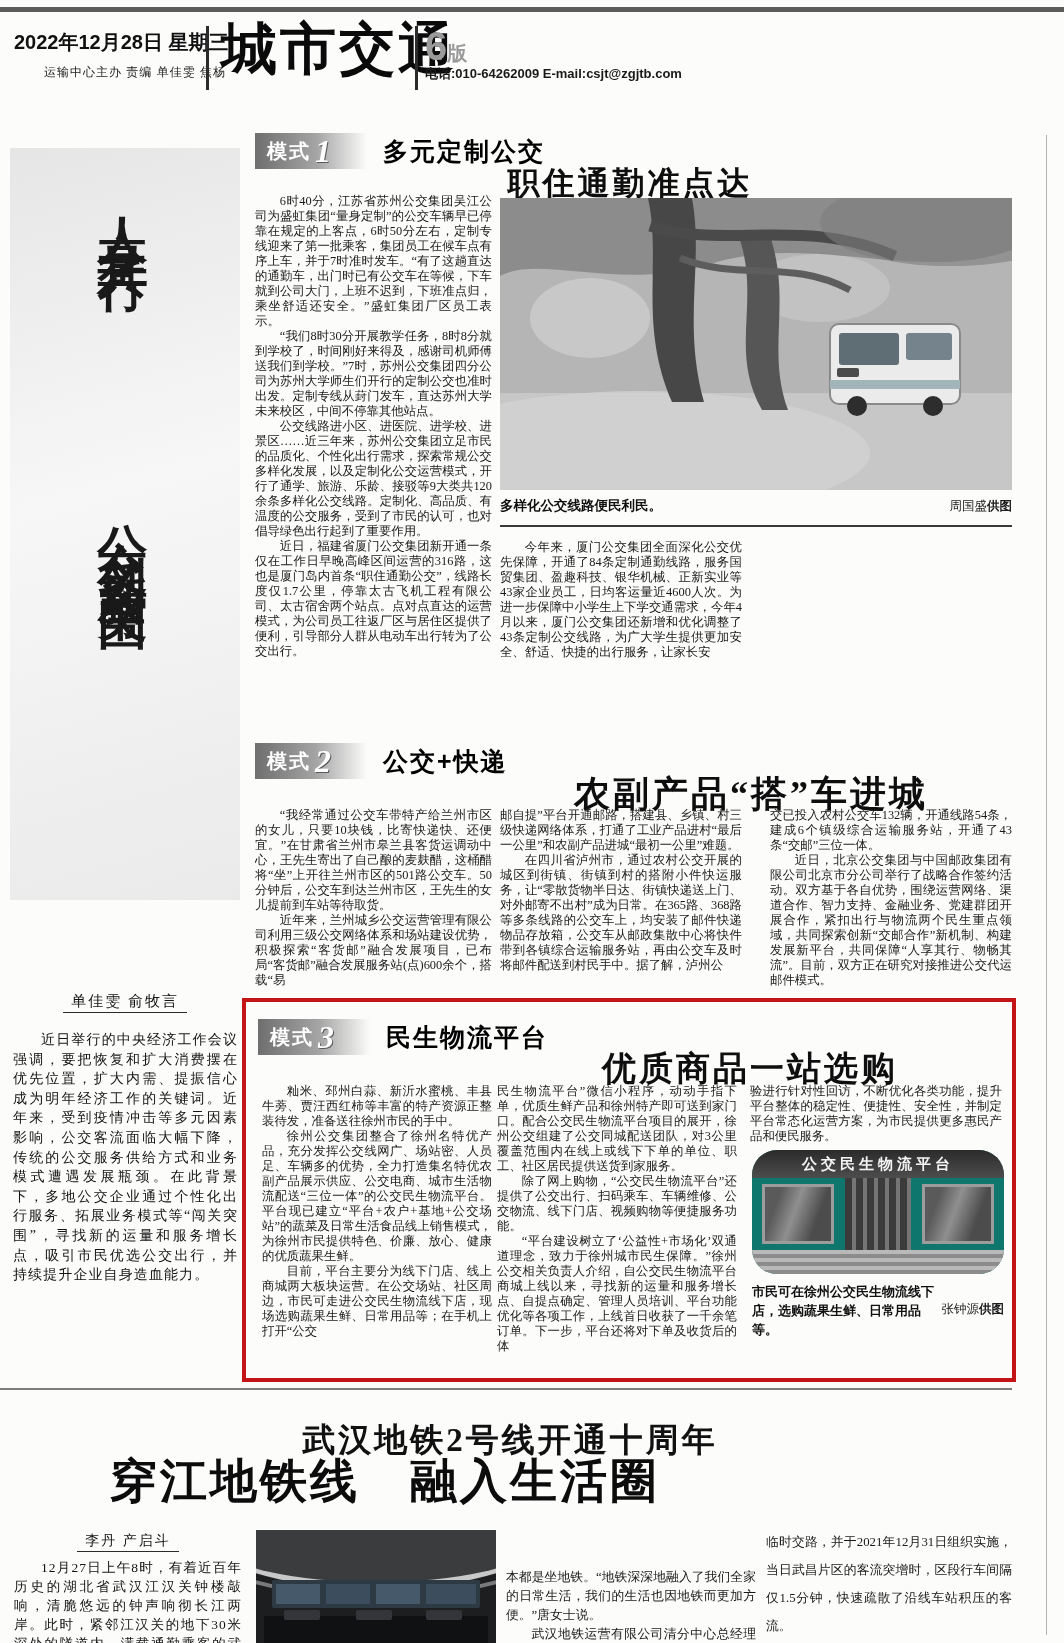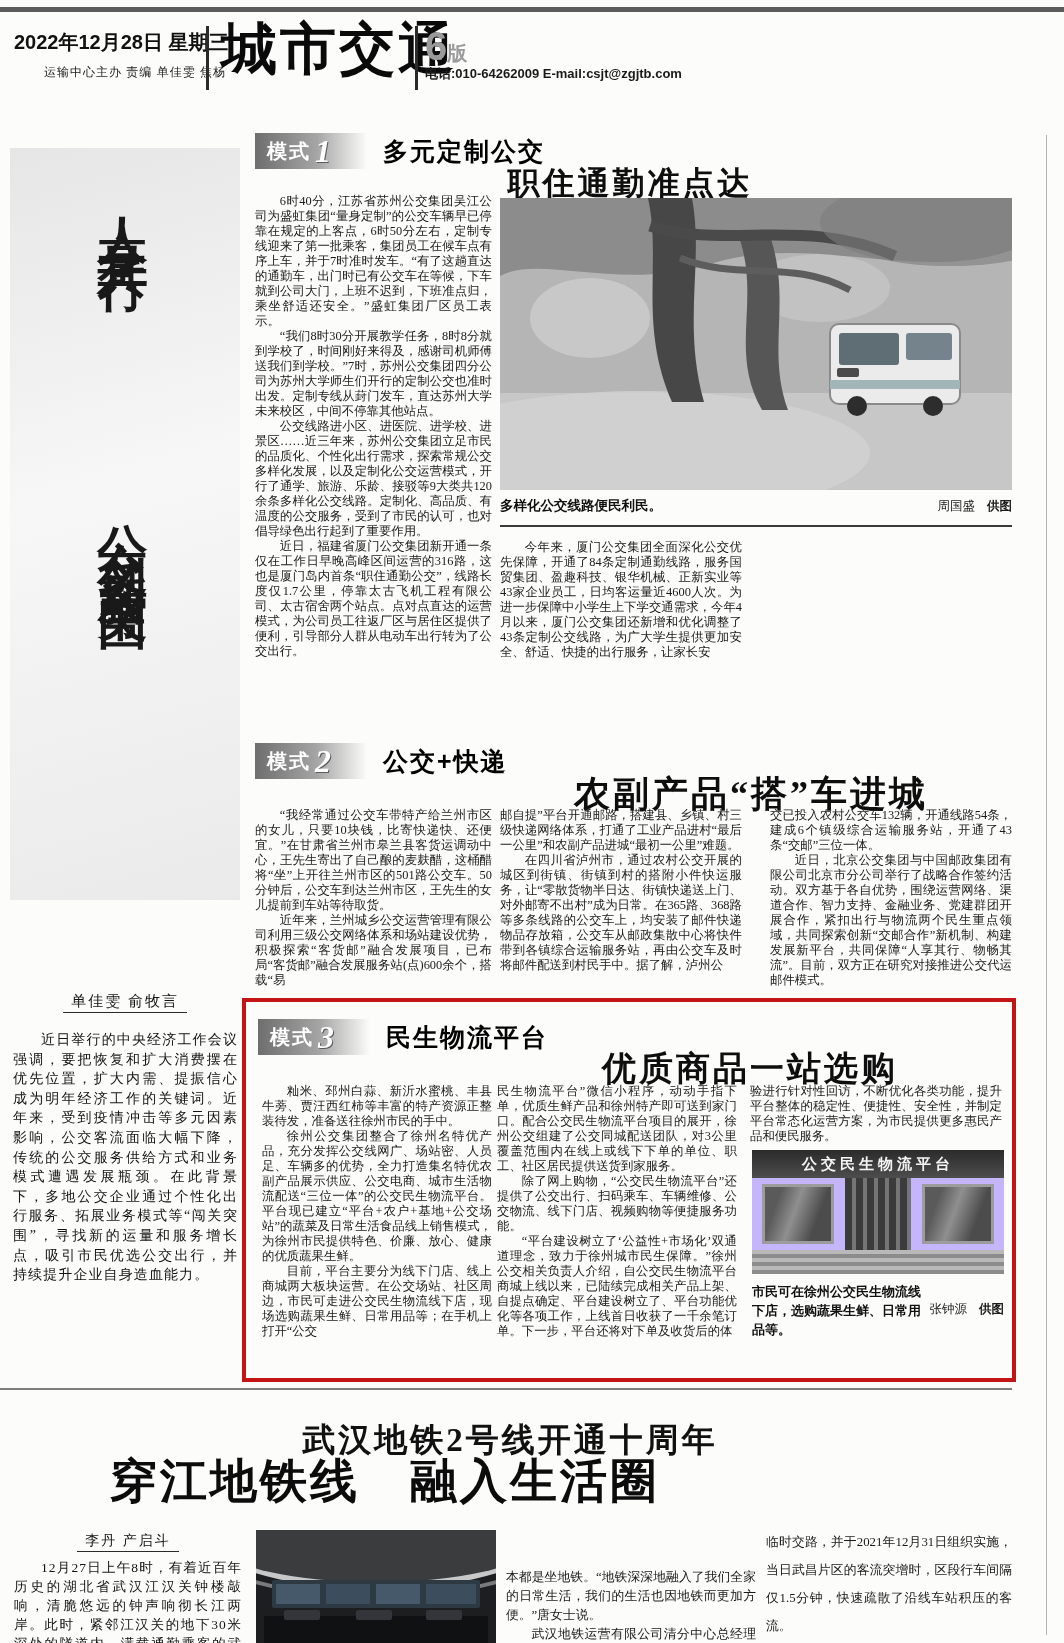--- a/index.html
+++ b/index.html
@@ -10,21 +10,21 @@
   
   .btxt{font-size:12.4px;line-height:15px;text-align:justify;color:#191919;overflow:hidden;}
   .btxt p{margin:0;text-indent:2em;}
   .btxt p.cont{text-indent:0;}
   
   .kai{font-size:14px;line-height:19.6px;letter-spacing:1.1px;text-align:justify;overflow:hidden;}
   .kai p{margin:0;text-indent:2em;}
   .sechead{font-weight:700;text-align:center;letter-spacing:3px;color:#0e0e0e;margin-top:10px;}
   .caption{font-family:"Liberation Sans",sans-serif;font-weight:700;font-size:13.5px;color:#101010;}
   .credit{font-size:12.5px;color:#1c1c1c;white-space:nowrap;}
-  .credit .cw{font-weight:700;font-family:"Liberation Sans",sans-serif;margin-left:12px;}
+  .credit .cw{font-weight:700;font-family:"Liberation Sans",sans-serif;margin-left:0;}
   .byline{font-size:15px;letter-spacing:2px;text-align:center;color:#151515;}
   .byline span{border-bottom:1.5px solid #2a2a2a;padding:0 8px 3px;}
   
   .badge{display:flex;align-items:center;height:38px;}
   .badge-bg{display:flex;align-items:center;height:36px;padding:0 36px 0 12px;
             background:linear-gradient(90deg,#6e6e6e,#a5a5a5 55%,rgba(244,244,244,0));color:#fff;}
   .badge-word{font:700 20px/1 "Liberation Sans",sans-serif;letter-spacing:2px;}
   .badge-num{font-style:italic;font-weight:900;font-size:32px;line-height:1;margin-left:4px;
              font-family:"Liberation Serif",serif;text-shadow:1px 1px 0 #5a5a5a;}
   .badge-label{font:900 25px/1 "Liberation Sans",sans-serif;margin-left:16px;color:#000;letter-spacing:2px;}
@@ -40,21 +40,21 @@
   .pgnum{font:900 40px/1 "Liberation Sans",sans-serif;color:#9a9a9a;}
   .pgword{font:700 20px/1 "Liberation Sans",sans-serif;color:#9a9a9a;}
   .contact{font:700 13px/1 "Liberation Sans",sans-serif;color:#1a1a1a;}
   
   .photo{overflow:hidden;background:#bdbdbd;}
   .redbox{border:4px solid #c31515;}
   .bighead{font-family:"Liberation Sans",sans-serif;font-weight:900;letter-spacing:3px;
            text-align:left;color:#0c0c0c;}
   .kicker{font-weight:700;font-size:33px;letter-spacing:3px;text-align:center;color:#111;}
   
-  .store{background:#c4b5fd;}
+  .store{background:#0f766e;border-radius:25px;}
   .store-sign{position:absolute;top:0;left:0;right:0;height:28px;
               background:linear-gradient(#2b2b2b,#4d4d4d);color:#f4f4f4;
               font:700 15px/28px "Liberation Sans",sans-serif;text-align:center;letter-spacing:4px;}
   .store-door{position:absolute;left:37%;top:28px;bottom:24px;width:26%;
               background:repeating-linear-gradient(90deg,#3b3b3b 0 7px,#757575 7px 11px);}
   .store-win{position:absolute;top:34px;bottom:30px;width:26%;
              background:linear-gradient(110deg,#5a5a5a 20%,#8f8f8f 45%,#4c4c4c 75%);
              border:3px solid #9c9c9c;}
   .store-steps{position:absolute;bottom:0;left:0;right:0;height:24px;
                background:repeating-linear-gradient(#b9b9b9 0 4px,#8c8c8c 4px 8px);}
@@ -172,21 +172,21 @@
   <div class="abs sechead" style="left:495px;top:1036px;width:510px;font-size:34px;">优质商品一站选购</div>
 
   <div class="abs btxt" style="left:262px;top:1084px;width:230px;height:278px;">
     <p>籼米、邳州白蒜、新沂水蜜桃、丰县牛蒡、贾汪西红柿等丰富的特产资源正整装待发，准备送往徐州市民的手中。</p>
     <p>徐州公交集团整合了徐州名特优产品，充分发挥公交线网广、场站密、人员足、车辆多的优势，全力打造集名特优农副产品展示供应、公交电商、城市生活物流配送“三位一体”的公交民生物流平台。平台现已建立“平台+农户+基地+公交场站”的蔬菜及日常生活食品线上销售模式，为徐州市民提供特色、价廉、放心、健康的优质蔬果生鲜。</p>
     <p>目前，平台主要分为线下门店、线上商城两大板块运营。在公交场站、社区周边，市民可走进公交民生物流线下店，现场选购蔬果生鲜、日常用品等；在手机上打开“公交</p>
   </div>
   <div class="abs btxt" style="left:497px;top:1084px;width:240px;height:278px;">
     <p class="cont">民生物流平台”微信小程序，动动手指下单，优质生鲜产品和徐州特产即可送到家门口。配合公交民生物流平台项目的展开，徐州公交组建了公交同城配送团队，对3公里覆盖范围内在线上或线下下单的单位、职工、社区居民提供送货到家服务。</p>
     <p>除了网上购物，“公交民生物流平台”还提供了公交出行、扫码乘车、车辆维修、公交物流、线下门店、视频购物等便捷服务功能。</p>
-    <p>“平台建设树立了‘公益性+市场化’双通道理念，致力于徐州城市民生保障。”徐州公交相关负责人介绍，自公交民生物流平台商城上线以来，已陆续完成相关产品上架、自提点确定、平台建设树立了、平台功能优化等各项工作，上线首日收获了一千余笔订单。下一步，平台还将对下单及收货后的体</p>
+    <p>“平台建设树立了‘公益性+市场化’双通道理念，致力于徐州城市民生保障。”徐州公交相关负责人介绍，自公交民生物流平台商城上线以来，寻找新的运量和服务增长点、自提点确定、管理人员培训、平台功能优化等各项工作，上线首日收获了一千余笔订单。下一步，平台还将对下单及收货后的体</p>
   </div>
   <div class="abs btxt" style="left:750px;top:1084px;width:252px;height:62px;">
     <p class="cont">验进行针对性回访，不断优化各类功能，提升平台整体的稳定性、便捷性、安全性，并制定平台常态化运营方案，为市民提供更多惠民产品和便民服务。</p>
   </div>
 
   <div class="abs photo store" style="left:752px;top:1150px;width:252px;height:124px;">
     <div class="store-sign">公交民生物流平台</div>
     <div class="store-win" style="left:4%;"></div>
     <div class="store-win" style="right:4%;"></div>
     <div class="store-door"></div>

